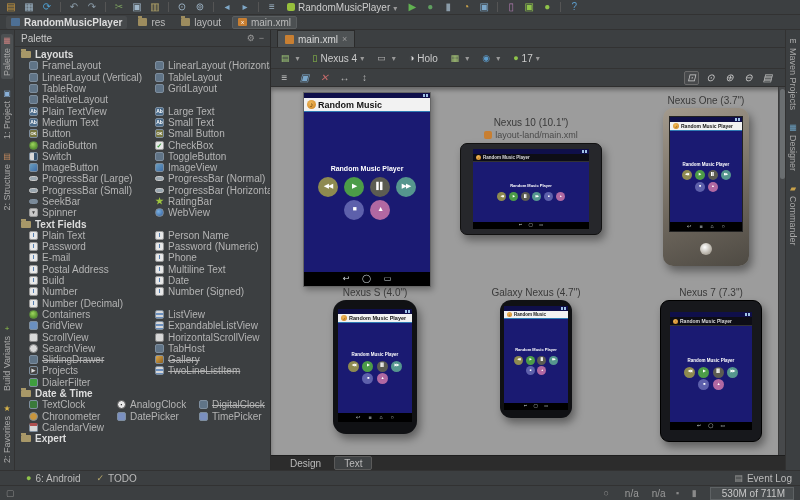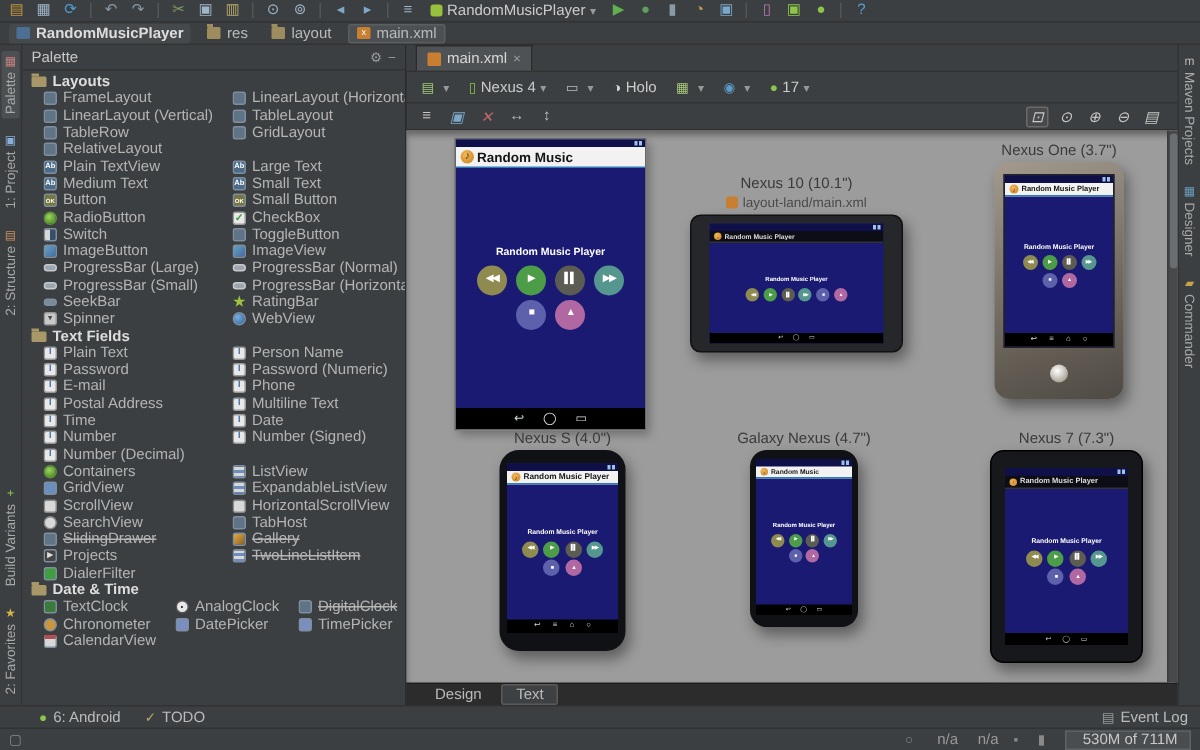--- a/index.html
+++ b/index.html
@@ -455,21 +455,21 @@
               <div class="p-item" data-icon="tf">
                   <span class="pico"></span>
                   <span class="p-label">Postal Address</span>
                 </div>
               <div class="p-item" data-icon="tf">
                   <span class="pico"></span>
                   <span class="p-label">Multiline Text</span>
                 </div>
               <div class="p-item" data-icon="tf">
                   <span class="pico"></span>
-                  <span class="p-label">Time</span>
+                  <span class="p-label">Build</span>
                 </div>
               <div class="p-item" data-icon="tf">
                   <span class="pico"></span>
                   <span class="p-label">Date</span>
                 </div>
               <div class="p-item" data-icon="tf">
                   <span class="pico"></span>
                   <span class="p-label">Number</span>
                 </div>
               <div class="p-item" data-icon="tf">
@@ -565,20 +565,29 @@
                   <span class="p-label">DatePicker</span>
                 </div>
               <div class="p-item" data-icon="tpick">
                   <span class="pico"></span>
                   <span class="p-label">TimePicker</span>
                 </div>
               <div class="p-item" data-icon="cal">
                   <span class="pico"></span>
                   <span class="p-label">CalendarView</span>
                 </div>
+            </div>
+          </div>
+          <div class="p-section">
+            <div class="p-sec">
+              <span class="fold"></span>
+              <span>Expert</span>
+            </div>
+            <div class="p-grid" data-cols="2">
+              
             </div>
           </div>
       </div>
     </div>
 
     <div class="editor">
       <div class="etabs">
         <span class="etab">
           <span class="ci" style="background:#c87f32;border-radius:1px"></span>
           <span>main.xml</span>

